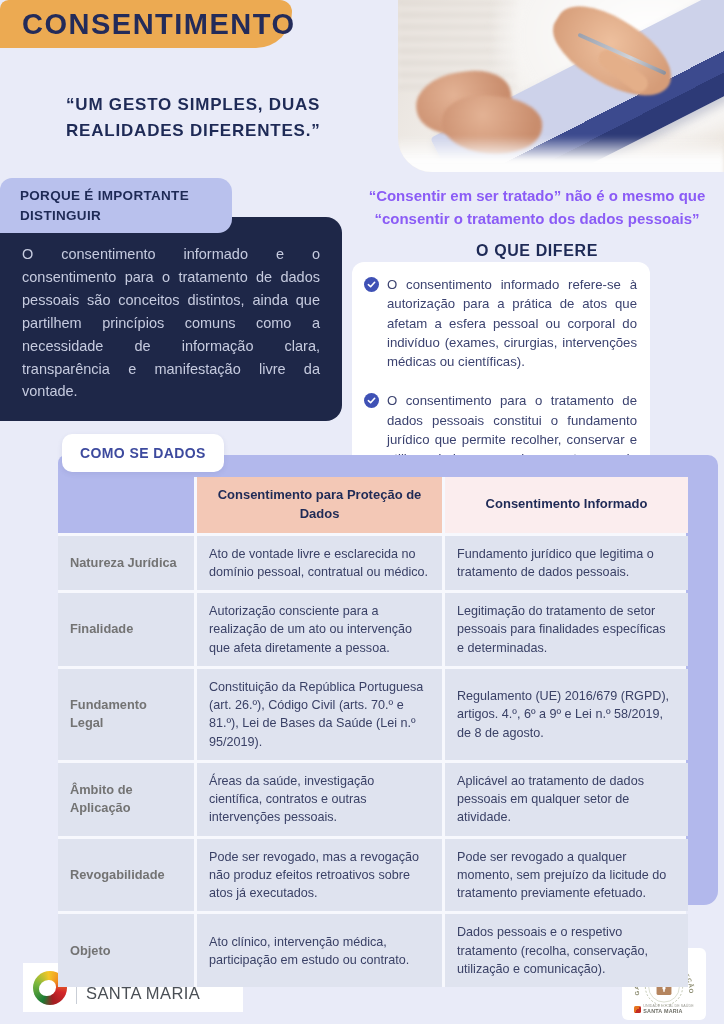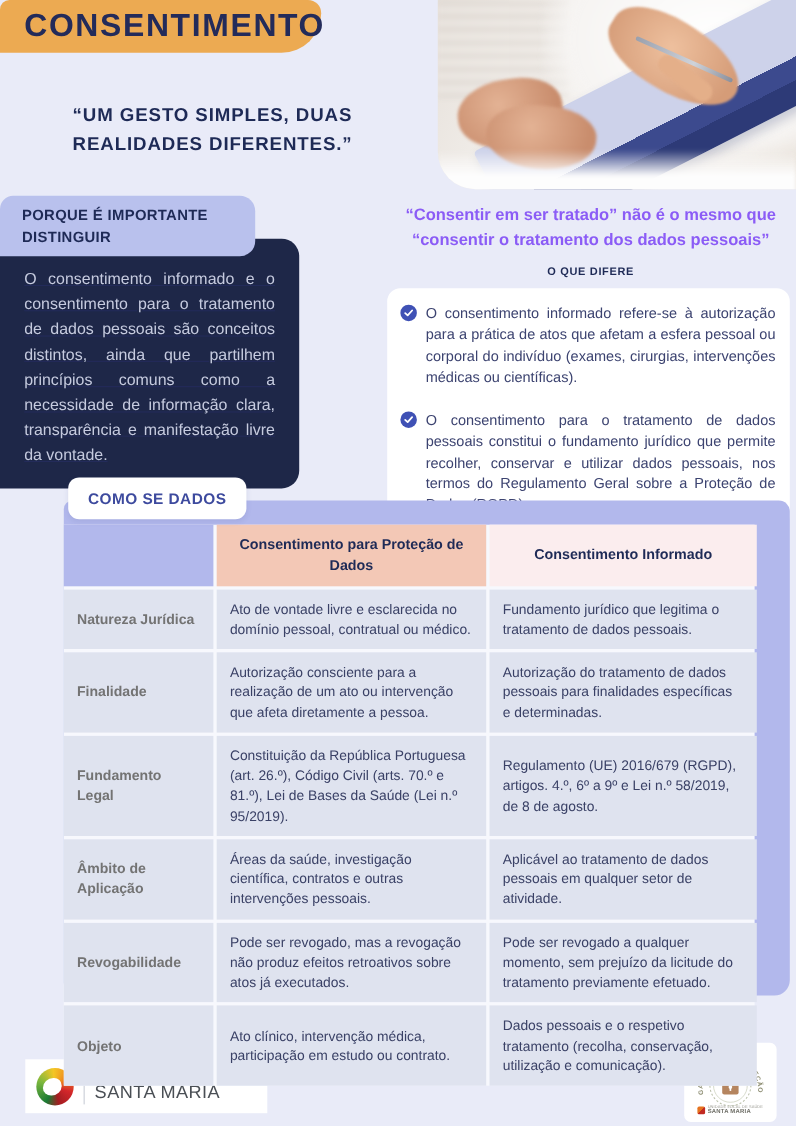--- a/index.html
+++ b/index.html
@@ -92,48 +92,47 @@
   .why-badge {
     left:0; top:178px; width:232px; min-height:46px;
     background:#b9c1ed;
     border-radius:12px 14px 14px 0;
     padding:8px 10px 8px 20px;
     font-size:13.5px; font-weight:800; line-height:1.45;
     color:#1e2a56; letter-spacing:.3px;
     z-index:3;
   }
   .why-box {
-    left:0; top:217px; width:272px; min-height:150px;
+    left:0; top:217px; width:342px; min-height:150px;
     background:#1e2748;
     border-radius:0 16px 16px 0;
     padding:26px 22px 18px 22px;
     z-index:2;
-    text-decoration:underline;
   }
   .why-box p {
     color:#c6cbdf; font-size:14.5px; line-height:1.58; text-align:justify;
   }
   .dots-divider {
     left:35px; top:382px; width:212px; height:0;
     border-top:3px dotted #2a3560;
   }
 
   
   .purple-quote {
     left:358px; top:184px; width:358px;
     text-align:center; color:#8b5cf6;
     font-size:15px; font-weight:800; line-height:1.55;
   }
   .differ-heading {
     left:358px; top:242px; width:358px;
     text-align:center; color:#1e2a56;
-    font-size:10px; font-weight:800; letter-spacing:.6px;
+    font-size:16px; font-weight:800; letter-spacing:.6px;
   }
   .differ-box {
-    left:352px; top:262px; width:366px;
+    left:352px; top:262px; width:298px;
     background:#ffffff;
     border-radius:12px;
     padding:13px 13px 12px 12px;
   }
   .bullet { display:flex; gap:8px; }
   .bullet + .bullet { margin-top:20px; }
   .check {
     flex:0 0 15px; width:15px; height:15px; margin-top:2px;
     border-radius:50%; background:#3f51b5;
     display:flex; align-items:center; justify-content:center;
@@ -281,21 +280,21 @@
     <div class="cell hdr hdr-empty"></div>
     <div class="cell hdr hdr-salmon">Consentimento para Proteção de Dados</div>
     <div class="cell hdr hdr-pink">Consentimento Informado</div>
 
     <div class="cell rowlabel">Natureza Jurídica</div>
     <div class="cell">Ato de vontade livre e esclarecida no domínio pessoal, contratual ou médico.</div>
     <div class="cell">Fundamento jurídico que legitima o tratamento de dados pessoais.</div>
 
     <div class="cell rowlabel">Finalidade</div>
     <div class="cell">Autorização consciente para a realização de um ato ou intervenção que afeta diretamente a pessoa.</div>
-    <div class="cell">Autorização do tratamento de dados pessoais para finalidades específicas e determinadas.</div>
+    <div class="cell">Legitimação do tratamento de setor pessoais para finalidades específicas e determinadas.</div>
 
     <div class="cell rowlabel" style="padding-right:40px;">Fundamento Legal</div>
     <div class="cell">Constituição da República Portuguesa (art. 26.º), Código Civil (arts. 70.º e 81.º), Lei de Bases da Saúde (Lei n.º 95/2019).</div>
     <div class="cell">Regulamento (UE) 2016/679 (RGPD), artigos. 4.º, 6º a 9º e Lei n.º 58/2019, de 8 de agosto.</div>
 
     <div class="cell rowlabel">Âmbito de Aplicação</div>
     <div class="cell">Áreas da saúde, investigação científica, contratos e outras intervenções pessoais.</div>
     <div class="cell">Aplicável ao tratamento de dados pessoais em qualquer setor de atividade.</div>
 
     <div class="cell rowlabel">Revogabilidade</div>

